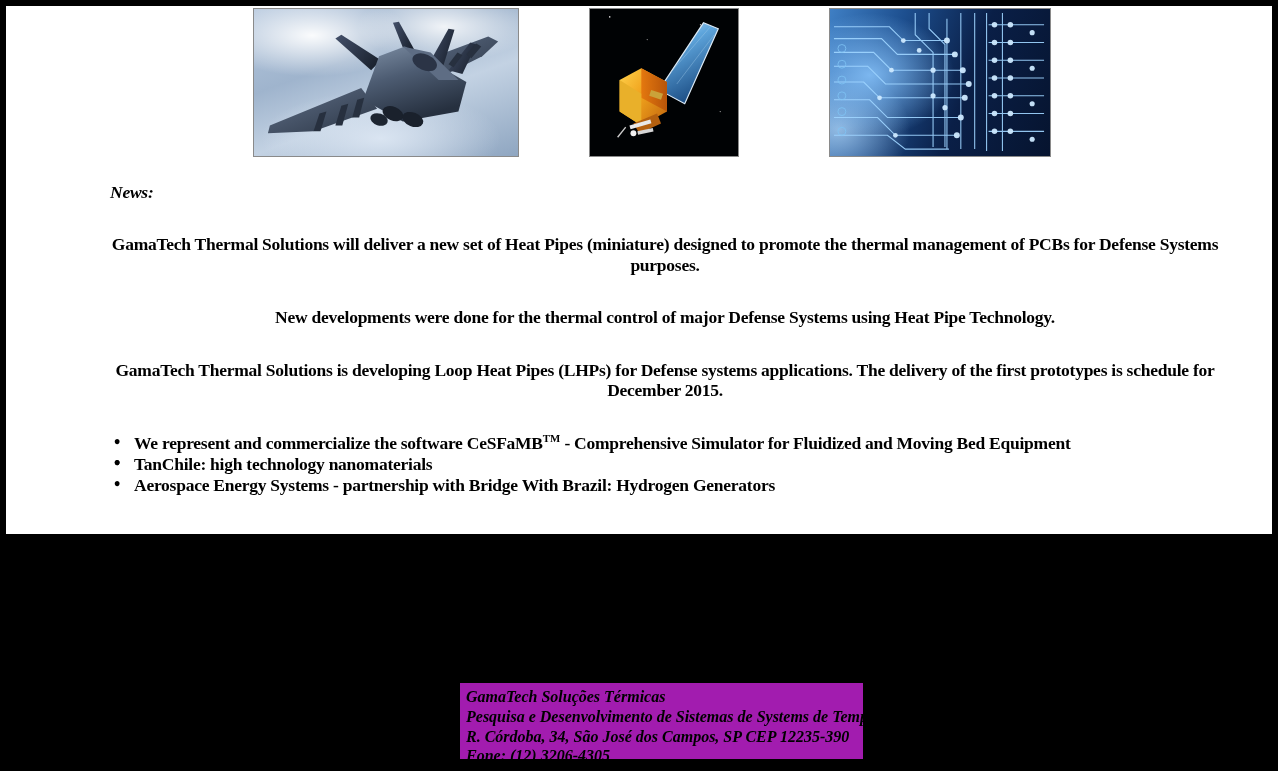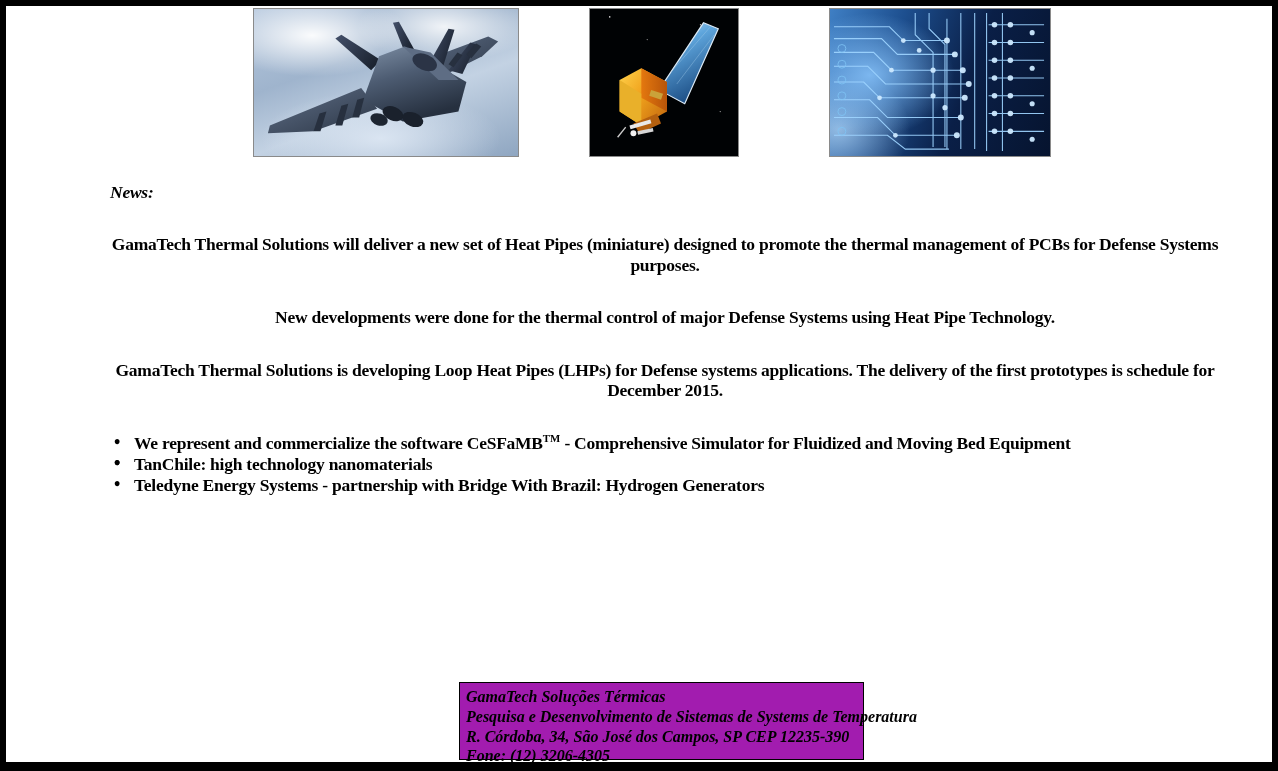--- a/index.html
+++ b/index.html
@@ -22,21 +22,21 @@
     background: #000000;
     box-sizing: border-box;
   }
 
   
   #content-sheet {
     position: absolute;
     left: 6px;
     top: 6px;
     width: 1266px;
-    height: 756px;
+    height: 528px;
     background: #ffffff;
     box-sizing: border-box;
     overflow: hidden;
   }
 
   
   #banner-row {
     position: absolute;
     left: 0;
     top: 0;
@@ -349,21 +349,21 @@
         <li>
           <span class="bullet-mark">•</span><span>We represent and commercialize the software CeSFaMB</span><sup class="tm">TM</sup><span> - Comprehensive Simulator for Fluidized and Moving Bed Equipment</span>
         </li>
         <li>
           <span class="bullet-mark">•</span>
         </li>
         <li>
           <span class="bullet-mark">•</span><span>TanChile: high technology nanomaterials</span>
         </li>
         <li>
-          <span class="bullet-mark">•</span><span>Teledyne Energy Systems - partnership with Bridge With Brazil: Hydrogen Generators</span>
+          <span class="bullet-mark">•</span><span>Aerospace Energy Systems - partnership with Bridge With Brazil: Hydrogen Generators</span>
         </li>
       </ul>
 
     </div>
 
   </div>
 
   <div id="footer-box">
     <div class="footer-line">GamaTech Soluções Térmicas</div>
     <div class="footer-line">Pesquisa e Desenvolvimento de Sistemas de Systems de Temperatura</div>

